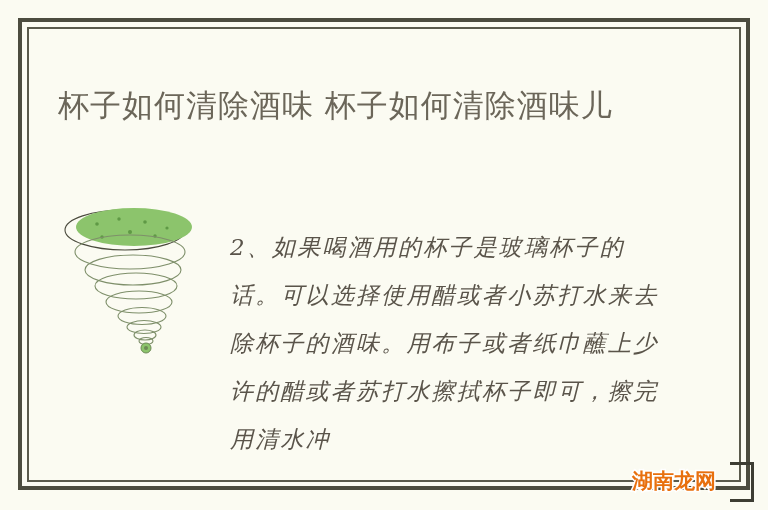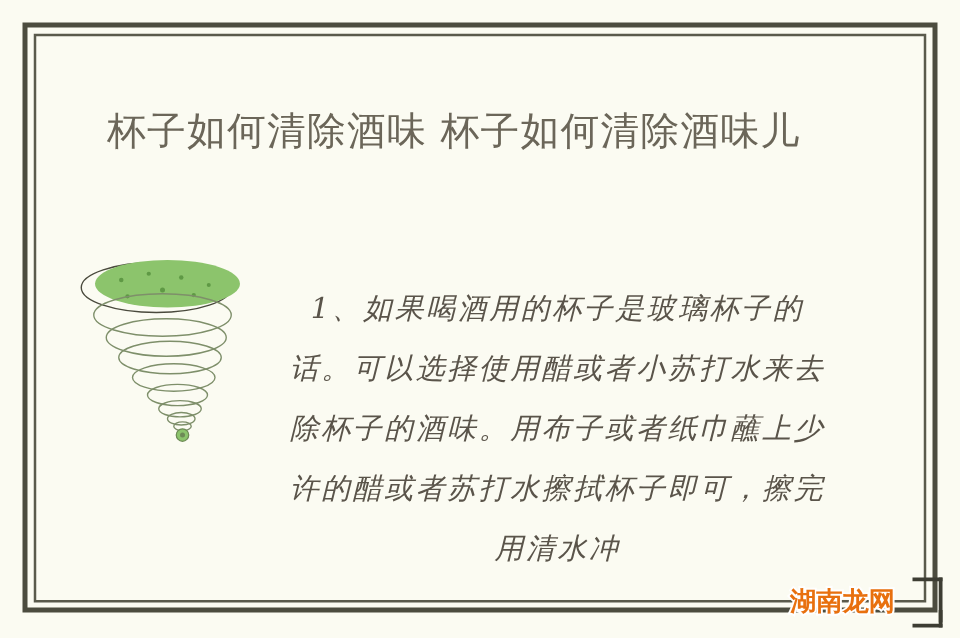--- a/index.html
+++ b/index.html
@@ -12,21 +12,20 @@
     background: #fbfbf2;
     font-family: "Liberation Sans", "DejaVu Sans", sans-serif;
     overflow: hidden;
   }
 
   #page {
     position: relative;
     width: 768px;
     height: 510px;
     background: #fbfbf2;
-    text-align: center;
   }
 
   
   .frame-outer {
     position: absolute;
     left: 18px;
     top: 18px;
     width: 732px;
     height: 472px;
     border: 4px solid #4c4c3f;
@@ -159,21 +158,21 @@
       <ellipse cx="85" cy="118" rx="24" ry="8.5" fill="none" stroke="#7e8f6a" stroke-width="1.1"></ellipse>
       <ellipse cx="87" cy="129" rx="17" ry="6.5" fill="none" stroke="#7e8f6a" stroke-width="1.1"></ellipse>
       <ellipse cx="88" cy="137" rx="11" ry="5" fill="none" stroke="#7e8f6a" stroke-width="1.1"></ellipse>
       <ellipse cx="89" cy="143" rx="7" ry="3.5" fill="none" stroke="#7e8f6a" stroke-width="1.1"></ellipse>
 
       <circle cx="89" cy="150" r="5" fill="#8cc46c" stroke="#6d8a56" stroke-width="1"></circle>
       <circle cx="89" cy="150" r="2" fill="#6d8a56"></circle>
     </svg>
   </div>
 
-  <p class="article-body">1、如果喝酒用的杯子是玻璃杯子的话。可以选择使用醋或者小苏打水来去除杯子的酒味。用布子或者纸巾蘸上少许的醋或者苏打水擦拭杯子即可，擦完用清水冲</p>
+  <p class="article-body">2、如果喝酒用的杯子是玻璃杯子的话。可以选择使用醋或者小苏打水来去除杯子的酒味。用布子或者纸巾蘸上少许的醋或者苏打水擦拭杯子即可，擦完用清水冲</p>
 
   <div class="watermark">
     <span class="watermark-text">湖南龙网</span>
     <span class="watermark-bracket"></span>
     <span class="watermark-bracket-b"></span>
   </div>
 
 </div>
 
 </body></html>

